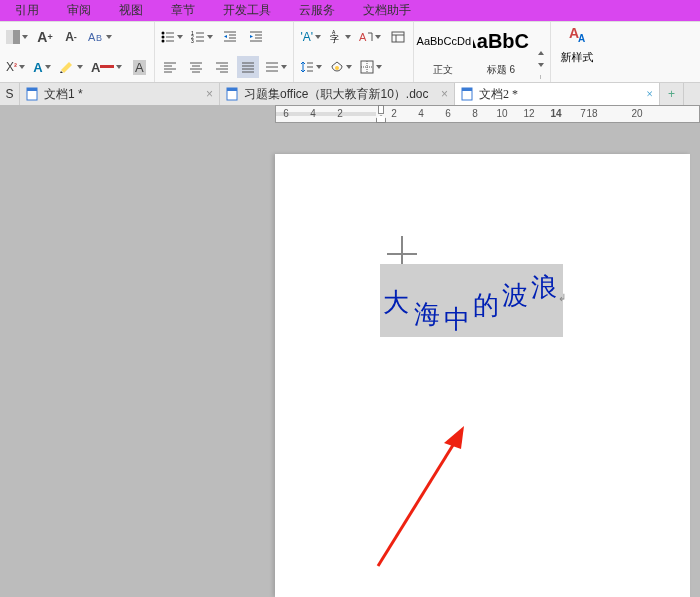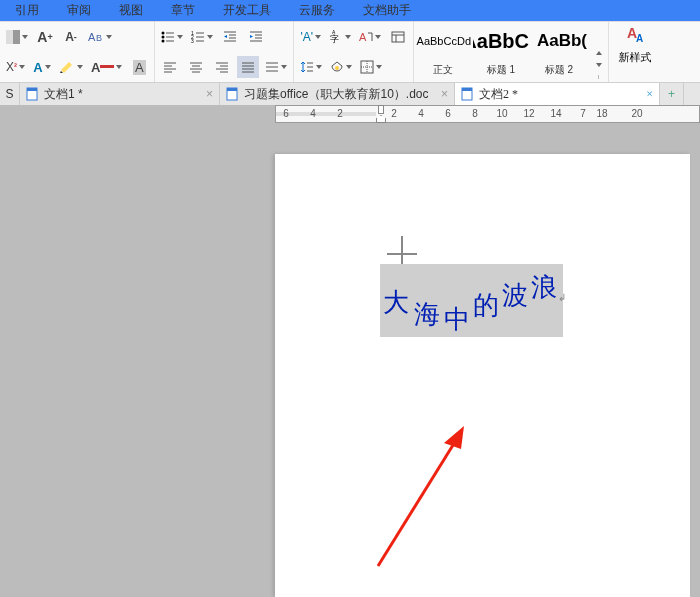--- a/index.html
+++ b/index.html
@@ -1,17 +1,17 @@
 <!DOCTYPE html>
 <html><head>
 <meta charset="utf-8">
 <style>
   * { box-sizing: border-box; margin: 0; padding: 0; }
   body { width: 700px; height: 597px; overflow: hidden; font-family: "Microsoft YaHei", SimSun, sans-serif; font-size: 12px; background: #fff; }
-  .menubar { display: flex; align-items: center; height: 22px; background: #3b82f6; border-bottom: 1px solid #ddd; padding-left: 15px; gap: 28px; color: #333; }
+  .menubar { display: flex; align-items: center; height: 22px; background: #d946ef; border-bottom: 1px solid #ddd; padding-left: 15px; gap: 28px; color: #333; }
   .menubar > div { cursor: pointer; }
   .ribbon { display: flex; height: 61px; background: #f9f9f9; border-bottom: 1px solid #d0d0d0; }
   .rgroup { display: flex; flex-direction: column; justify-content: space-between; padding: 2px 4px; border-right: 1px solid #e0e0e0; }
   .rrow { display: flex; align-items: center; height: 26px; gap: 4px; }
   .rbtn { display: inline-flex; align-items: center; justify-content: center; height: 22px; min-width: 22px; padding: 0 2px; cursor: pointer; color: #444; }
   .rbtn svg { display: block; }
   .caret { width: 0; height: 0; border-left: 3px solid transparent; border-right: 3px solid transparent; border-top: 4px solid #666; margin-left: 2px; }
   .rbtn .sup { font-size: 9px; font-weight: bold; }
   .active { background: #d0d8e8 !important; }
   .styles { display: flex; }
@@ -255,27 +255,21 @@
       <div class="stylecell">
         <div class="prev">
             <span style="font-size:11px">AaBbCcDd</span>
           </div>
         <div class="lbl">正文</div>
       </div>
       <div class="stylecell">
         <div class="prev">
             <span style="font-size:20px;font-weight:700">AaBbC</span>
           </div>
-        <div class="lbl">标题 1</div>
-      </div>
-      <div class="stylecell">
-        <div class="prev">
-            <span style="font-size:17px;font-weight:700">AaBb(</span>
-          </div>
-        <div class="lbl">标题 2</div>
+        <div class="lbl">标题 6</div>
       </div>
       <div class="stylecell" style="width:20px">
         <div class="prev" style="flex-direction:column;height:58px;gap:8px">
             <span class="caret" style="transform:rotate(180deg)"></span>
             <span class="caret"></span>
             <div style="border-left:1px solid #bbb;height:4px"></div>
           </div>
       </div>
     </div>
   </div>
@@ -328,23 +322,23 @@
     <div class="tick" style="left: 10px;">6</div>
         <div class="tick" style="left: 37px;">4</div>
         <div class="tick" style="left: 64px;">2</div>
         <div class="tick" style="left: 91px;"></div>
         <div class="tick" style="left: 118px;">2</div>
         <div class="tick" style="left: 145px;">4</div>
         <div class="tick" style="left: 172px;">6</div>
         <div class="tick" style="left: 199px;">8</div>
         <div class="tick" style="left: 226px;">10</div>
         <div class="tick" style="left: 253px;">12</div>
-        <div class="tick" style="left: 280px;">14</div>
+        <div class="tick" style="left: 280px; font-weight: bold;">14</div>
         <div class="tick" style="left: 307px;">7</div>
-        <div class="tick" style="left: 326px;">18</div>
+        <div class="tick" style="left: 316px;">18</div>
         <div class="tick" style="left: 361px;">20</div>
       </div>
   </div>
   <div class="page">
     <div class="cursorT"></div>
     <div class="textbox">
 
     <span class="c" style="left: 3px; top: 21px;">大</span>
         <span class="c" style="left: 34px; top: 33px;">海</span>
         <span class="c" style="left: 64px; top: 38px;">中</span>

